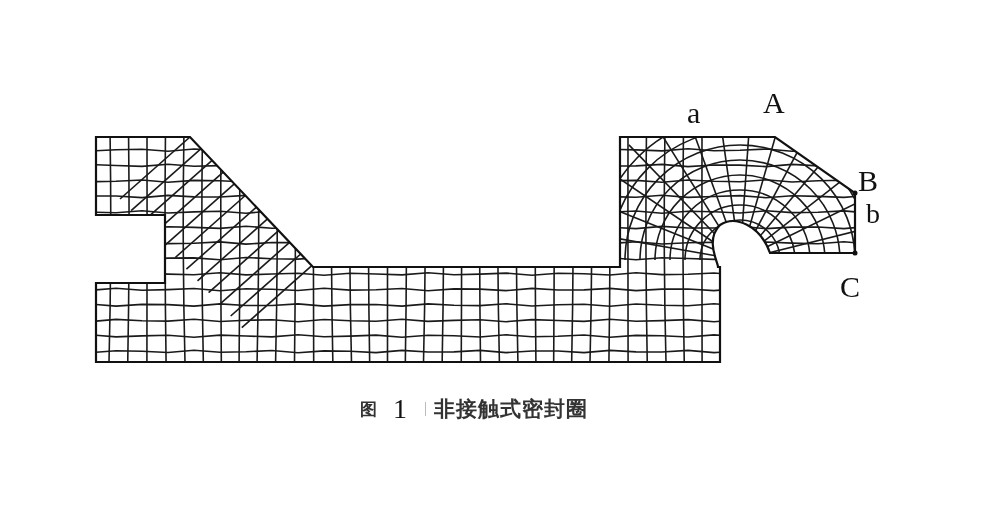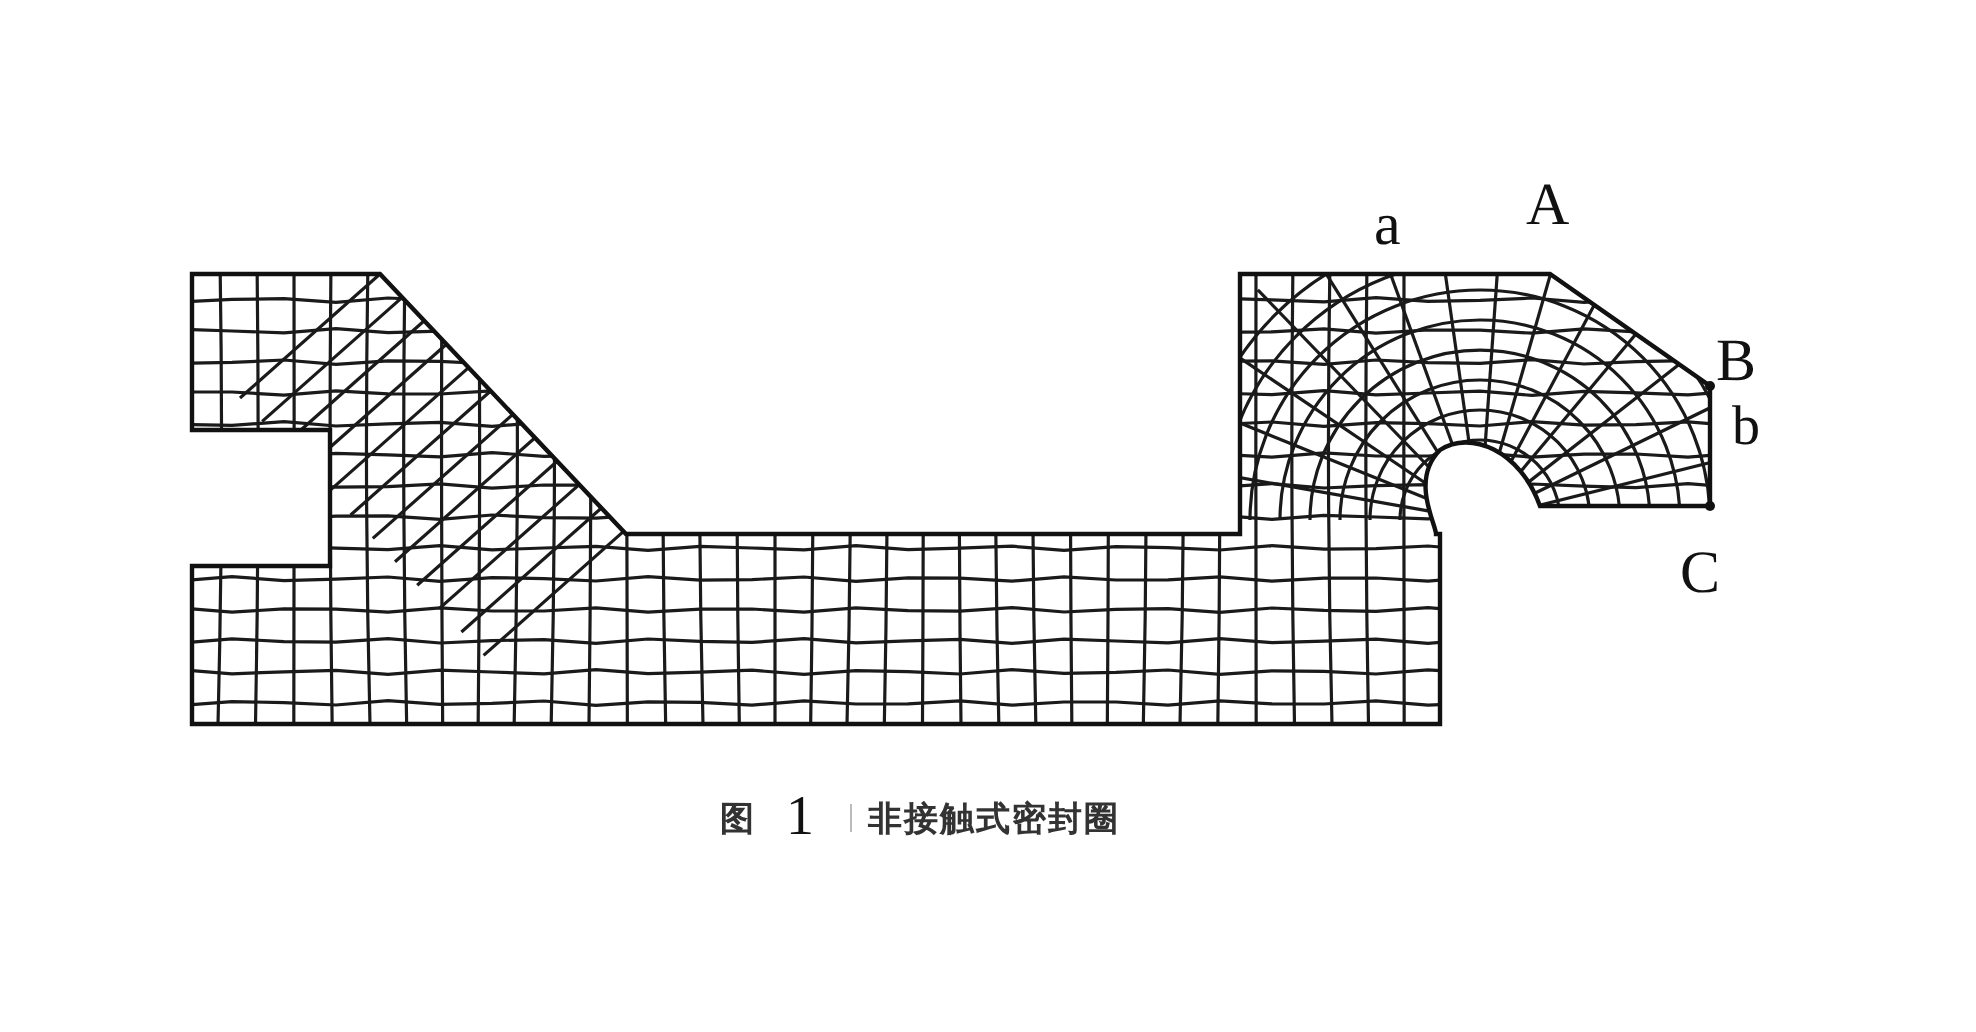--- a/index.html
+++ b/index.html
@@ -3,21 +3,21 @@
 <meta charset="utf-8">
 <style>
   html,body{margin:0;padding:0;background:#ffffff;}
   body{width:988px;height:516px;position:relative;overflow:hidden;font-family:"DejaVu Serif",serif;}
   #figure{position:absolute;left:0;top:0;width:988px;height:516px;}
   .lbl{position:absolute;font-family:"Liberation Serif","DejaVu Serif",serif;color:#111;font-size:30px;line-height:1;}
   #caption{position:absolute;left:360px;top:394px;height:30px;display:flex;align-items:center;color:#222;}
   #caption .fig{font-family:"DejaVu Sans",sans-serif;font-weight:bold;font-size:17px;color:#333;}
   #caption .num{font-family:"Liberation Serif",serif;font-size:28px;margin:0 18px 0 16px;color:#111;}
   #caption .sep{width:1px;height:14px;background:#bbb;margin-right:8px;}
-  #caption .txt{font-family:"DejaVu Sans",sans-serif;font-weight:bold;font-size:17px;color:#333;letter-spacing:1px;}
+  #caption .txt{font-family:"DejaVu Sans",sans-serif;font-weight:bold;font-size:21px;color:#333;letter-spacing:1px;}
 </style>
 </head>
 <body>
 
 <svg id="figure" viewBox="0 0 988 516" xmlns="http://www.w3.org/2000/svg">
   <defs>
     <clipPath id="shape">
       <path d="M96,137 L190,137 L313,267 L620,267 L620,137 L775,137 L855,193 L855,253 L770,253
                C760,225 735,215 720,225 C705,240 718,262 718,267 L720,267 L720,362 L96,362 L96,283 L165,283 L165,215 L96,215 Z"></path>
     </clipPath>

